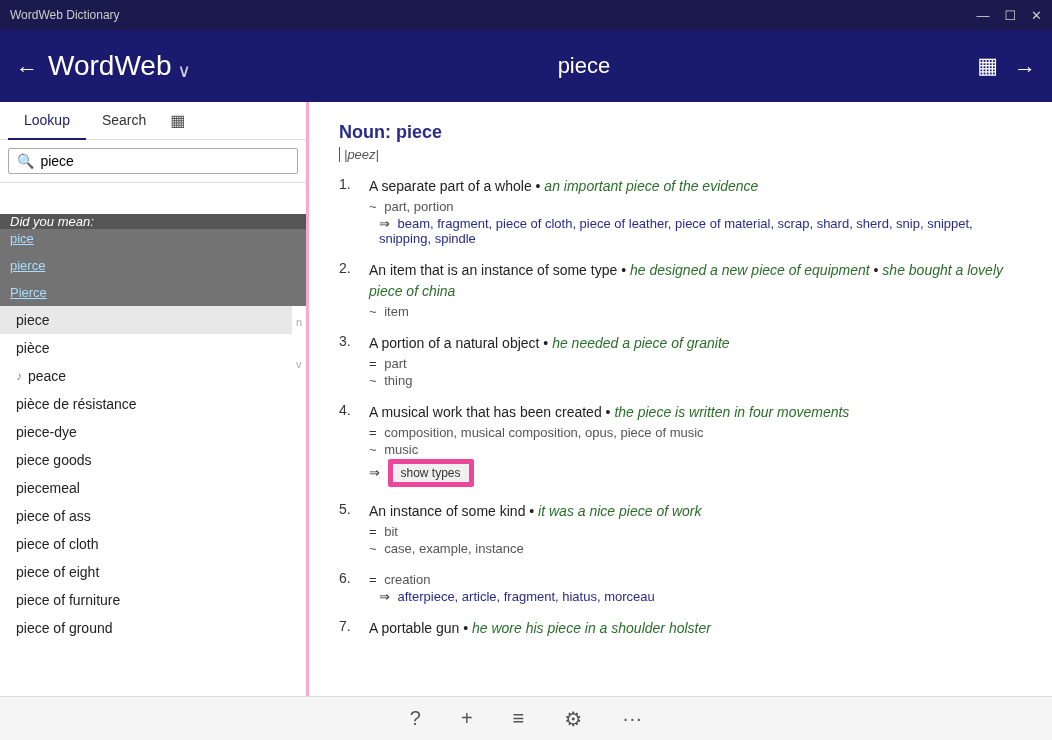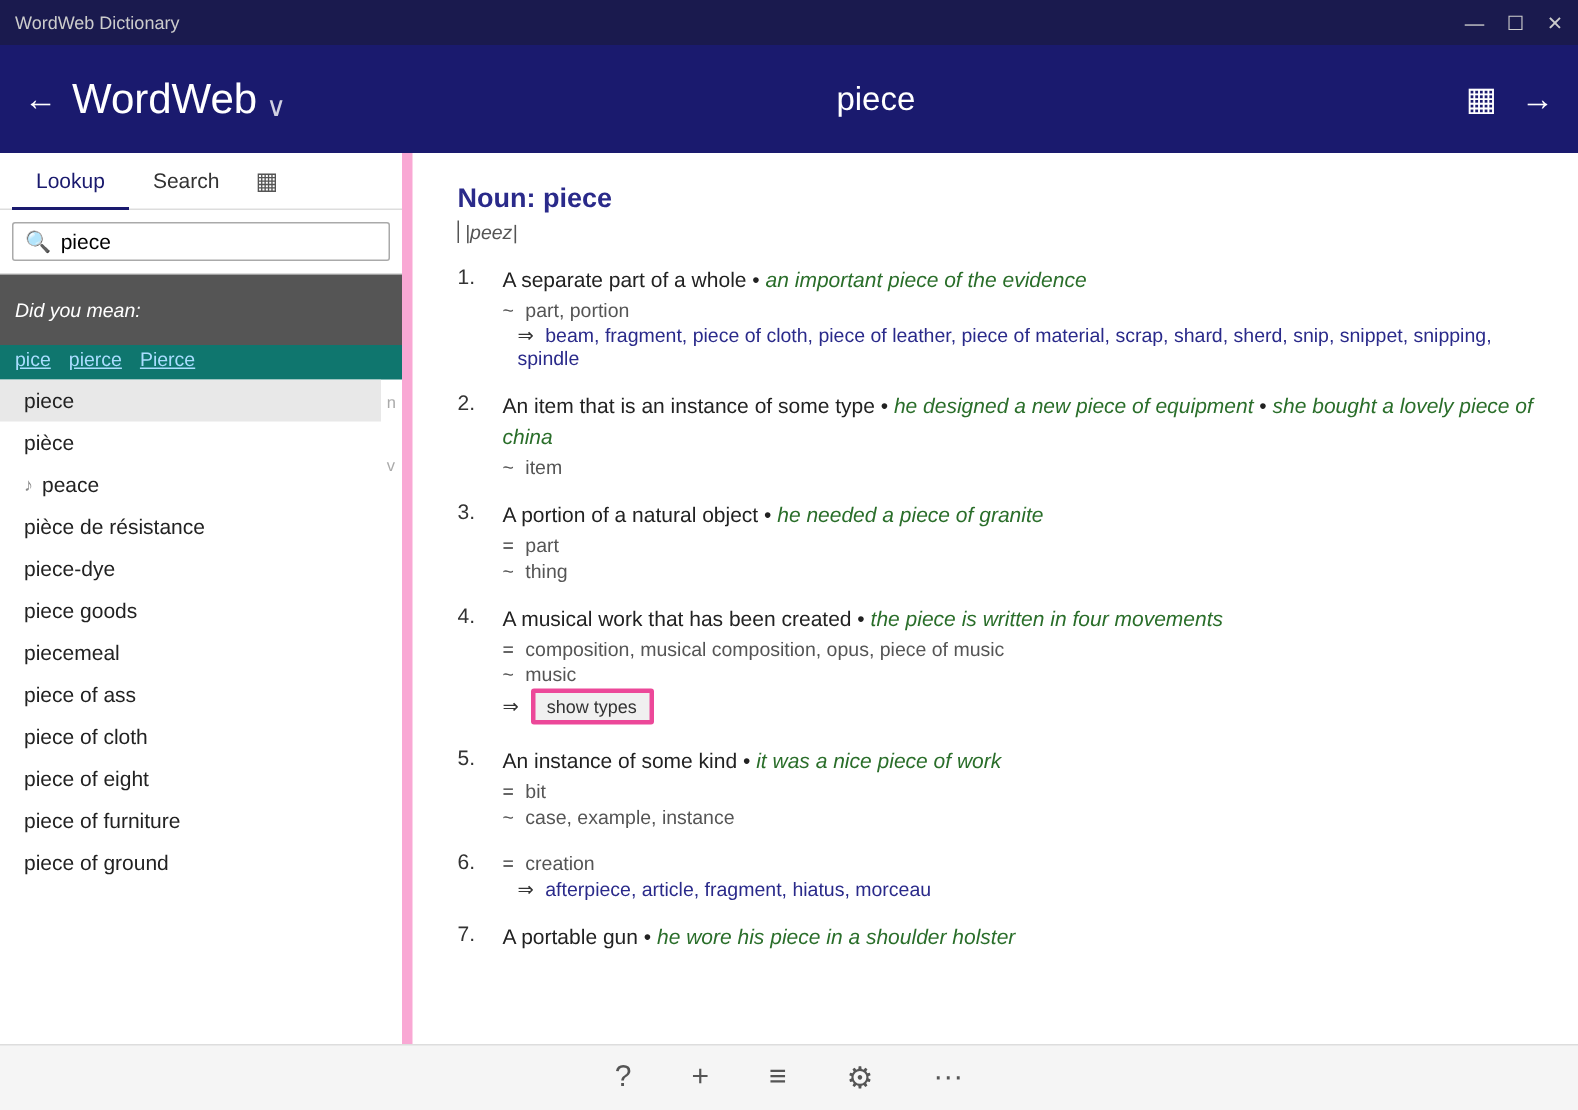--- a/index.html
+++ b/index.html
@@ -60,22 +60,22 @@
     .header-icon { color: white; font-size: 22px; cursor: pointer; }
 
     
     .main-layout {
       display: flex;
       height: calc(740px - 30px - 72px - 44px);
     }
 
     
     .sidebar {
-      width: 275px;
-      border-right: 7px solid #f9a8d4;
+      width: 309px;
+      border-right: 3px solid #f9a8d4;
       display: flex;
       flex-direction: column;
       background: #fff;
       flex-shrink: 0;
     }
     .sidebar-tabs {
       display: flex;
       align-items: center;
       border-bottom: 1px solid #ddd;
       padding: 0 8px;
@@ -115,29 +115,31 @@
     .search-input-icon { color: #666; font-size: 14px; margin-right: 6px; }
     .search-input {
       border: none;
       outline: none;
       font-size: 14px;
       width: 100%;
     }
     .did-you-mean {
       background: #555;
       color: #fff;
-      padding: 16px 10px;
+      padding: 0 10px;
       font-size: 13px;
       font-style: italic;
+      margin-top: 31px;
     }
     .did-you-mean-words {
-      background: #0f766e;
+      background: #737373;
       padding: 2px 10px 6px;
       display: flex;
       gap: 12px;
+      flex-direction: column;
     }
     .did-you-mean-word {
       color: #adf;
       cursor: pointer;
       font-size: 13px;
       text-decoration: underline;
     }
     .sidebar-list {
       overflow-y: auto;
       flex: 1;
@@ -180,21 +182,21 @@
       align-items: flex-start;
     }
     .def-number { color: #333; min-width: 20px; font-weight: 400; }
     .def-content { flex: 1; }
     .def-main { color: #222; line-height: 1.5; }
     .def-example { color: #2a6e2a; font-style: italic; }
     .def-similar { color: #555; margin-top: 2px; font-size: 13px; }
     .def-synonyms { color: #2a2a8a; margin-left: 10px; margin-top: 2px; font-size: 13px; }
     .show-types-btn {
       background: #f0f0f0;
-      border: 3px solid #ec4899;
+      border: 5px solid #ec4899;
       border-radius: 2px;
       padding: 2px 8px;
       font-size: 12px;
       cursor: pointer;
       color: #333;
     }
     .def-arrow { color: #333; margin-right: 4px; font-size: 13px; }
     .def-tilde { color: #555; margin-right: 4px; }
     .def-equals { color: #333; margin-right: 4px; }
 

